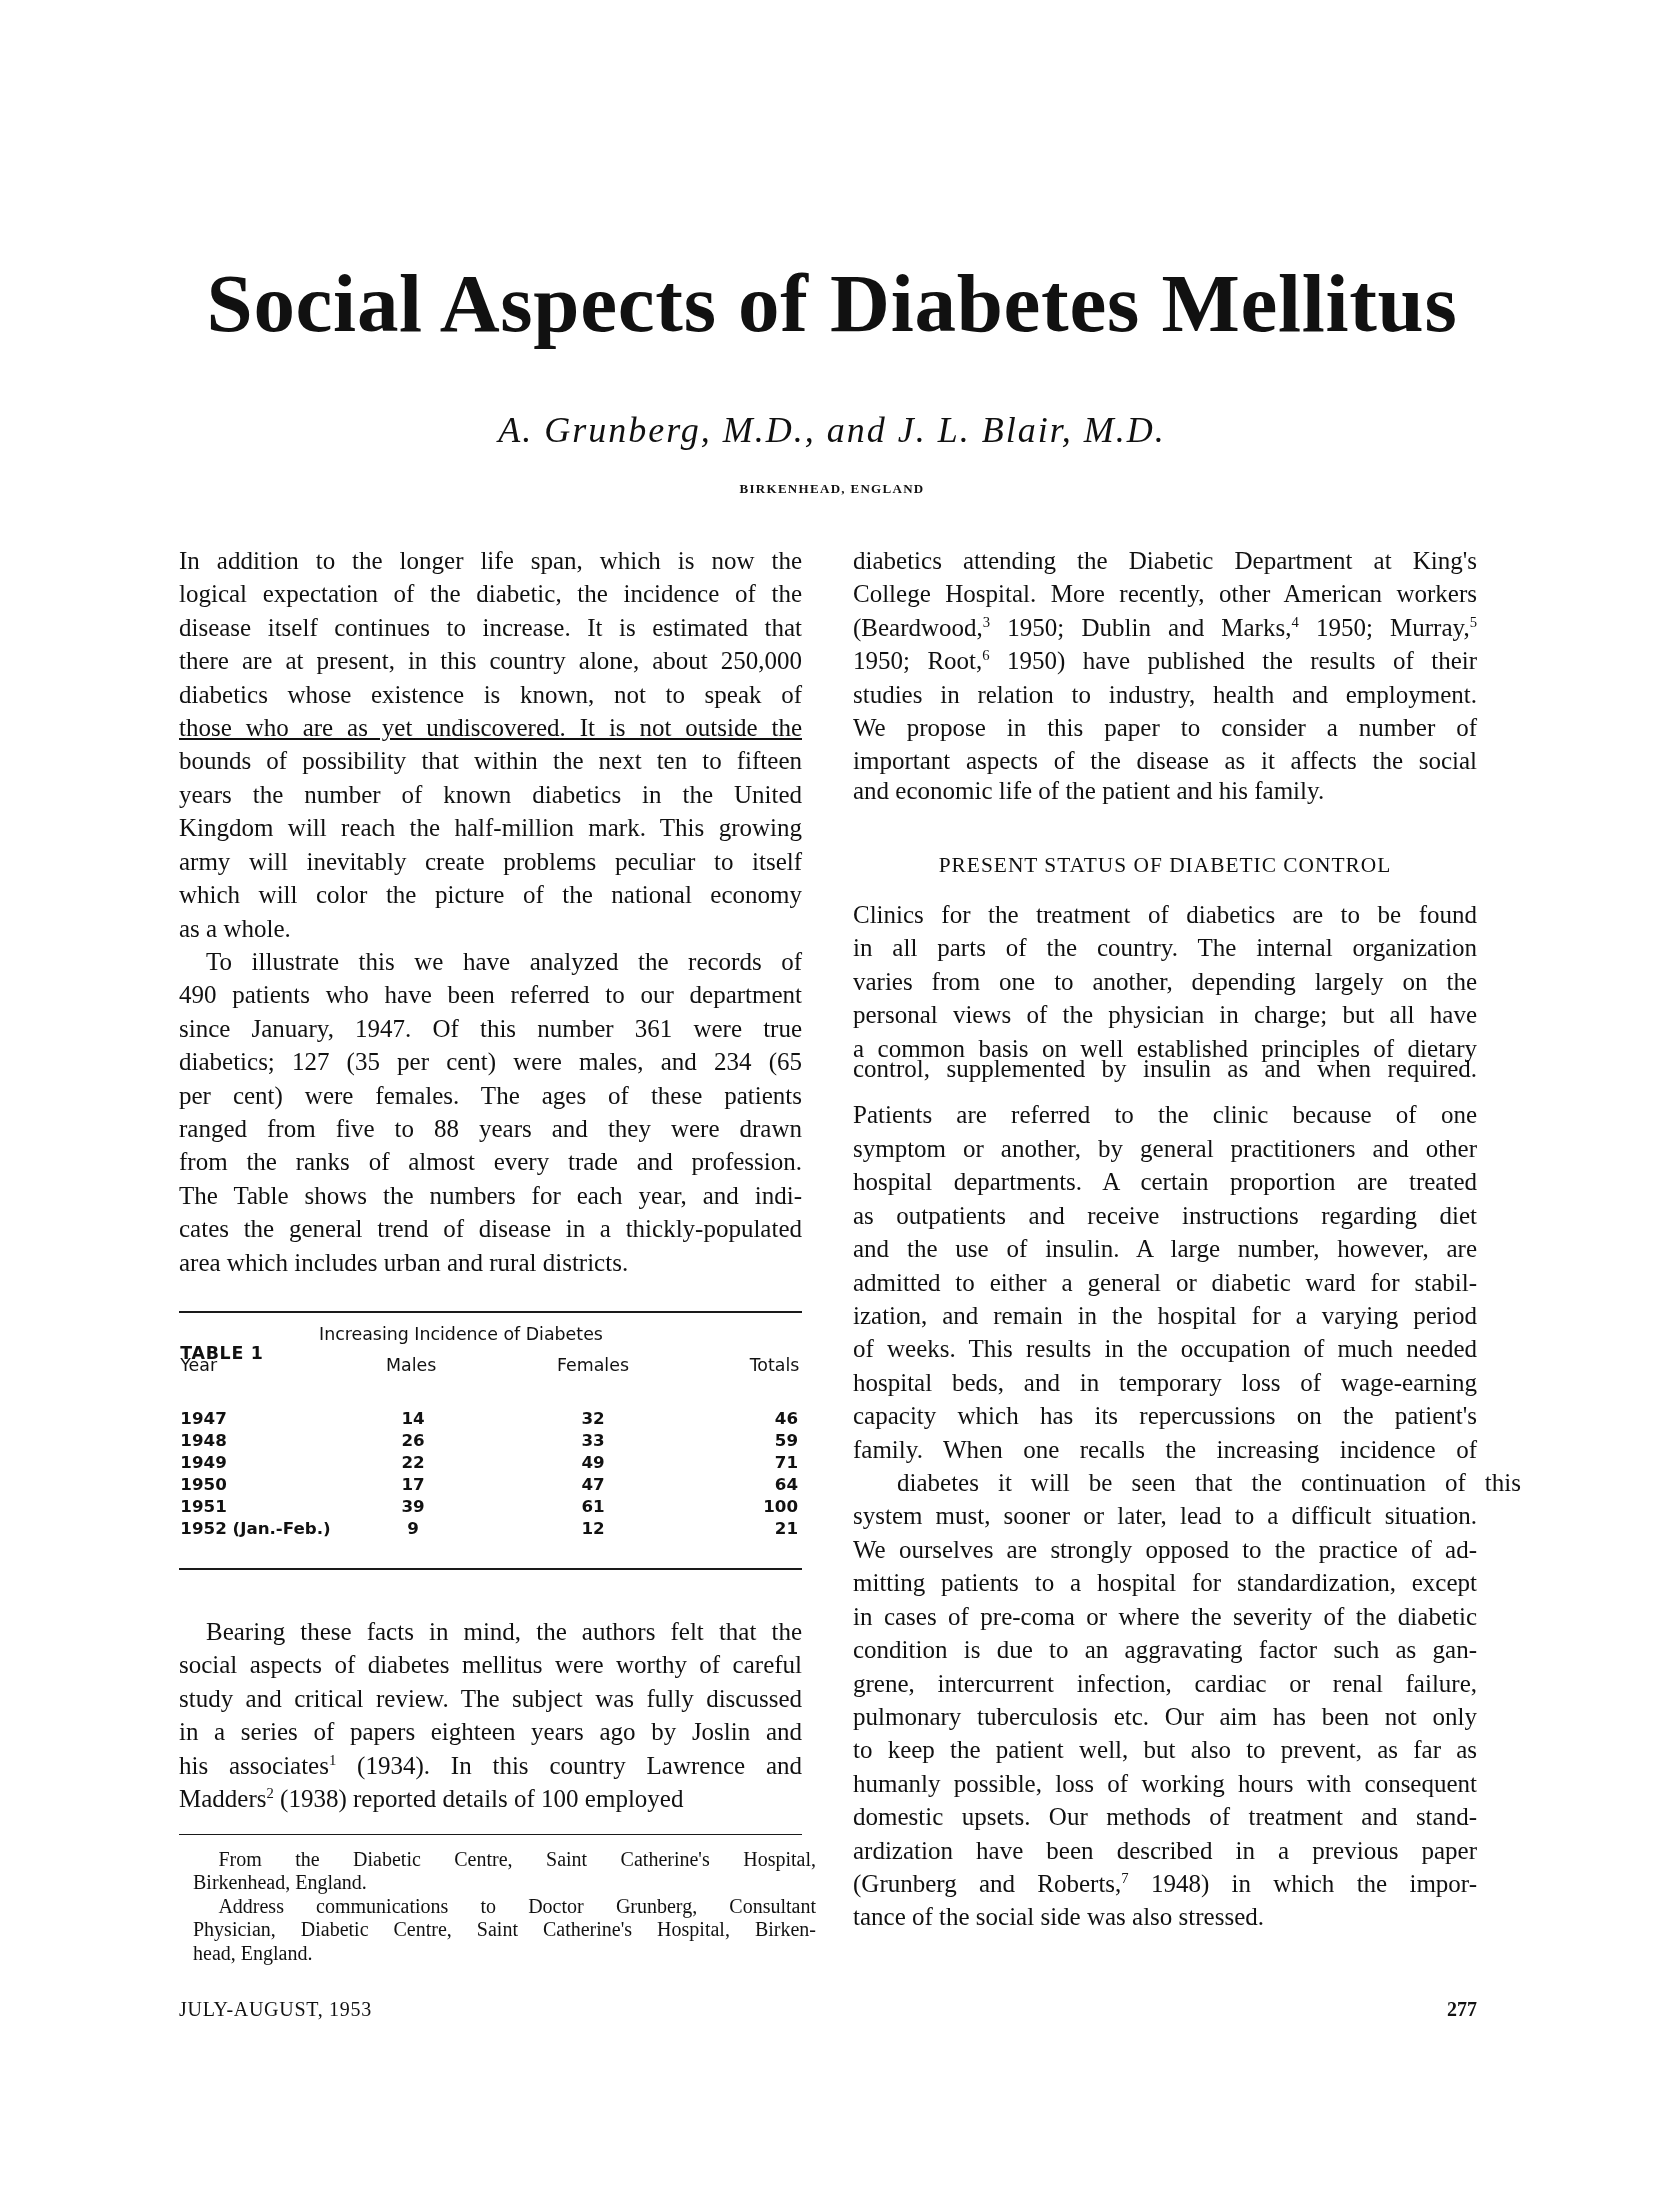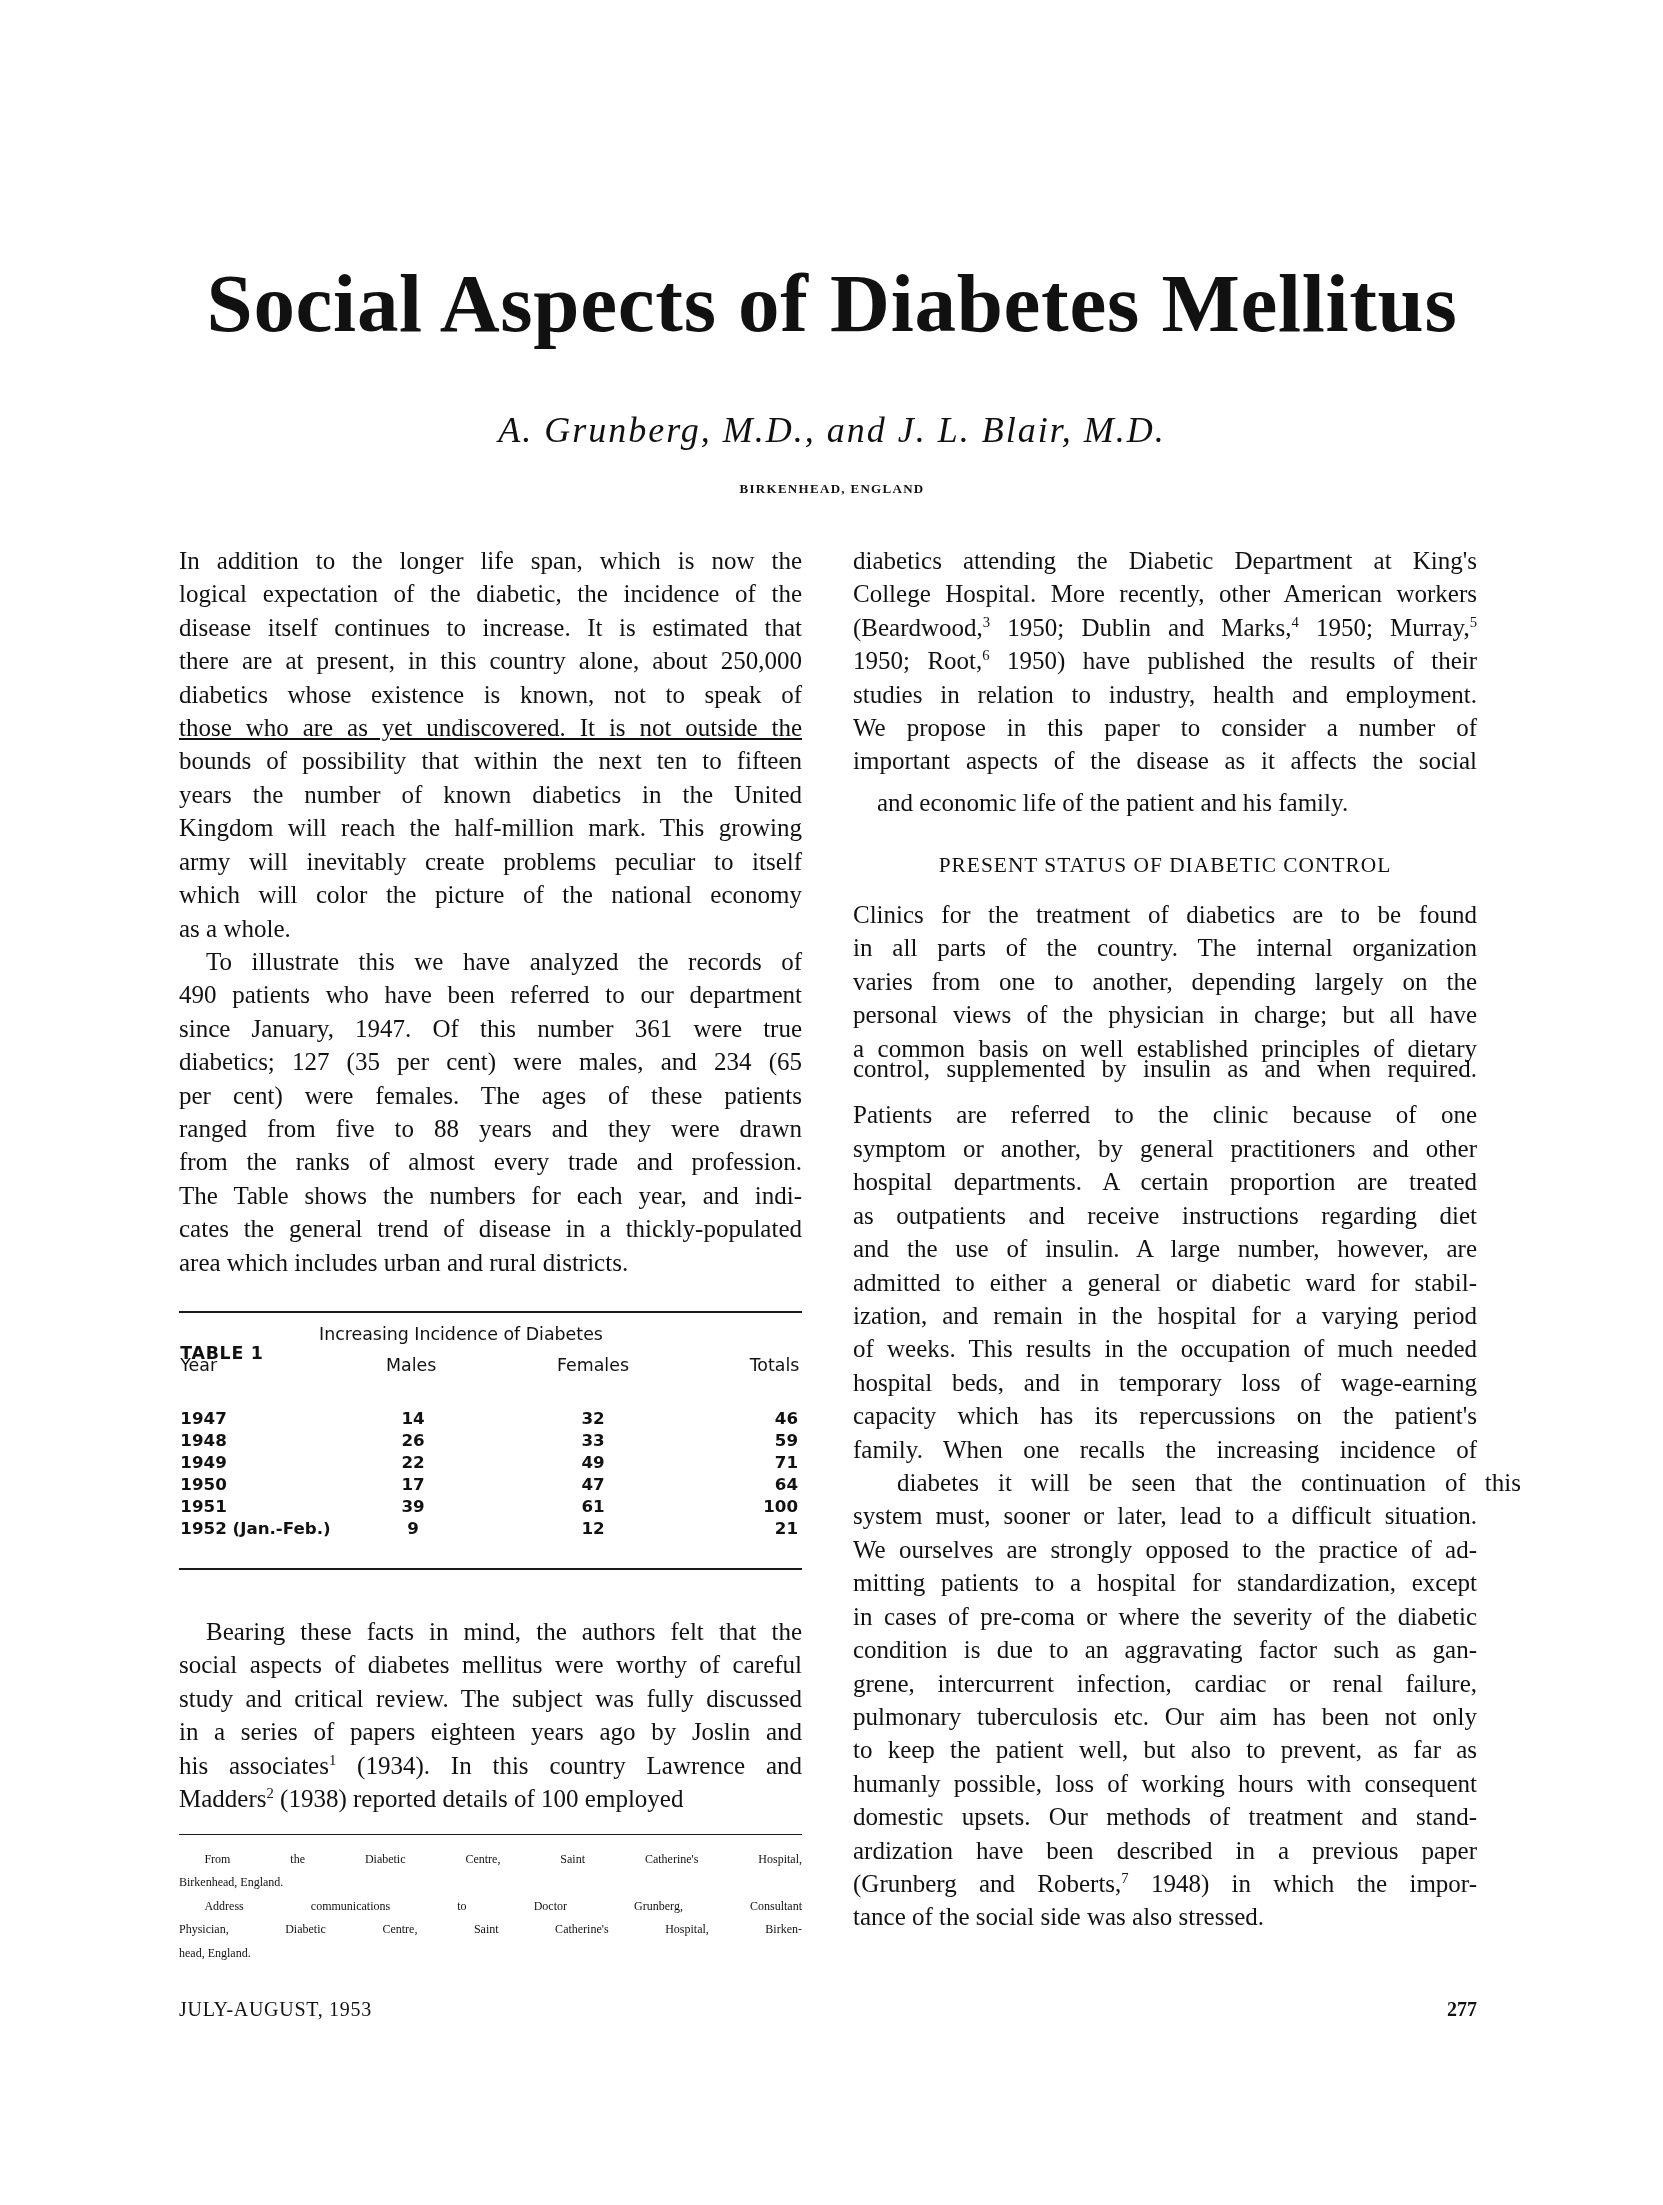--- a/index.html
+++ b/index.html
@@ -26,21 +26,21 @@
   .tbl .cap-label { font-weight: bold; letter-spacing: 0.7px; margin-top: 19px; }
   .tbl .hdr { position: absolute; font-size: 17.4px; }
   .tbl .row { position: absolute; left: 0; width: 100%; height: 22px; font-size: 16.7px; font-weight: bold; }
   .tbl .cell { position: absolute; top: 0; }
   .c-year { left: 1.3px; }
   .c-male { left: 214px; width: 40px; text-align: center; }
   .c-fem { left: 394px; width: 40px; text-align: center; }
   .c-tot { right: 4px; width: 47px; text-align: right; }
 
   
-  .fn { position: absolute; left: 179px; width: 623px; font-size: 12px; line-height: 23.4px; }
+  .fn { position: absolute; left: 193px; width: 623px; font-size: 20px; line-height: 23.4px; }
   .fn .fline { position: relative; white-space: nowrap; text-align: justify; text-align-last: justify; height: 23.4px; }
   .fn .fline.last { text-align-last: left; }
   .fn .fline.indent { padding-left: 25.4px; box-sizing: border-box; }
 
   .footer-left { left: 179px; top: 1998px; font-size: 20px; letter-spacing: 0.7px; }
   .footer-right { left: 1410px; width: 67px; text-align: right; top: 1998px; font-size: 20px; font-weight: bold; }
 </style>
 </head>
 <body>
 
@@ -152,21 +152,21 @@
 
 <div class="col right" style="top:544px;">
   <div id="rp1">
       <div class="line" style="top: 0px;">diabetics attending the Diabetic Department at King's</div>
       <div class="line" style="top: 33px;">College Hospital. More recently, other American workers</div>
       <div class="line" style="top: 67px;">(Beardwood,<sup>3</sup> 1950; Dublin and Marks,<sup>4</sup> 1950; Murray,<sup>5</sup></div>
       <div class="line" style="top: 100px;">1950; Root,<sup>6</sup> 1950) have published the results of their</div>
       <div class="line" style="top: 134px;">studies in relation to industry, health and employment.</div>
       <div class="line" style="top: 167px;">We propose in this paper to consider a number of</div>
       <div class="line" style="top: 200px;">important aspects of the disease as it affects the social</div>
-      <div class="line last" style="top: 242px; margin-left: 24px;">and economic life of the patient and his family.</div>
+      <div class="line last" style="top: 230px;">and economic life of the patient and his family.</div>
     </div>
   <div class="heading" style="top:309px;">PRESENT STATUS OF DIABETIC CONTROL</div>
   <div id="rp2" style="position:absolute; left:0; width:100%; top:354px;">
       <div class="line" style="top: 0px;">Clinics for the treatment of diabetics are to be found</div>
       <div class="line" style="top: 33px;">in all parts of the country. The internal organization</div>
       <div class="line" style="top: 67px;">varies from one to another, depending largely on the</div>
       <div class="line" style="top: 100px;">personal views of the physician in charge; but all have</div>
       <div class="line" style="top: 134px;">a common basis on well established principles of dietary</div>
       <div class="line" style="top: 154px;">control, supplemented by insulin as and when required.</div>
       <div class="line" style="top: 200px;">Patients are referred to the clinic because of one</div>

